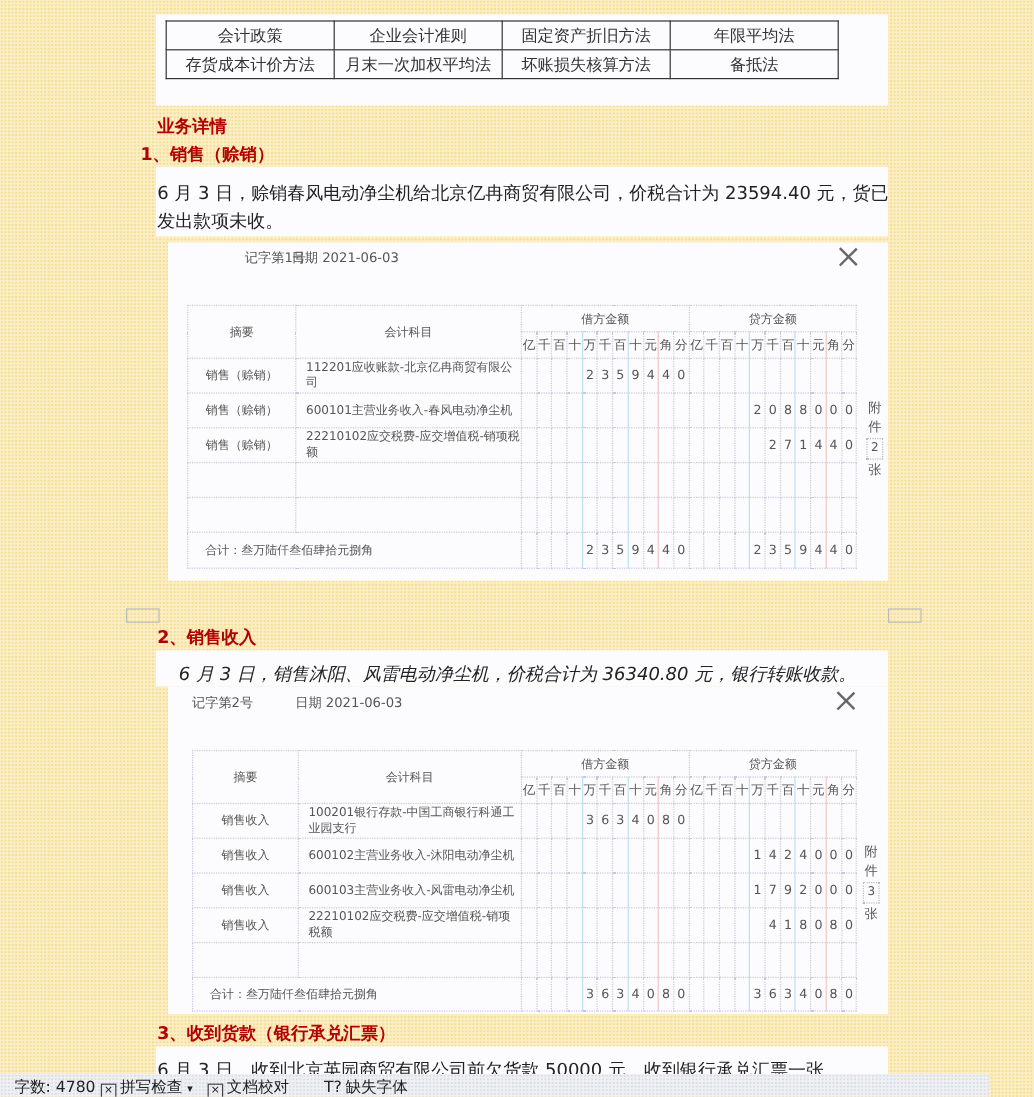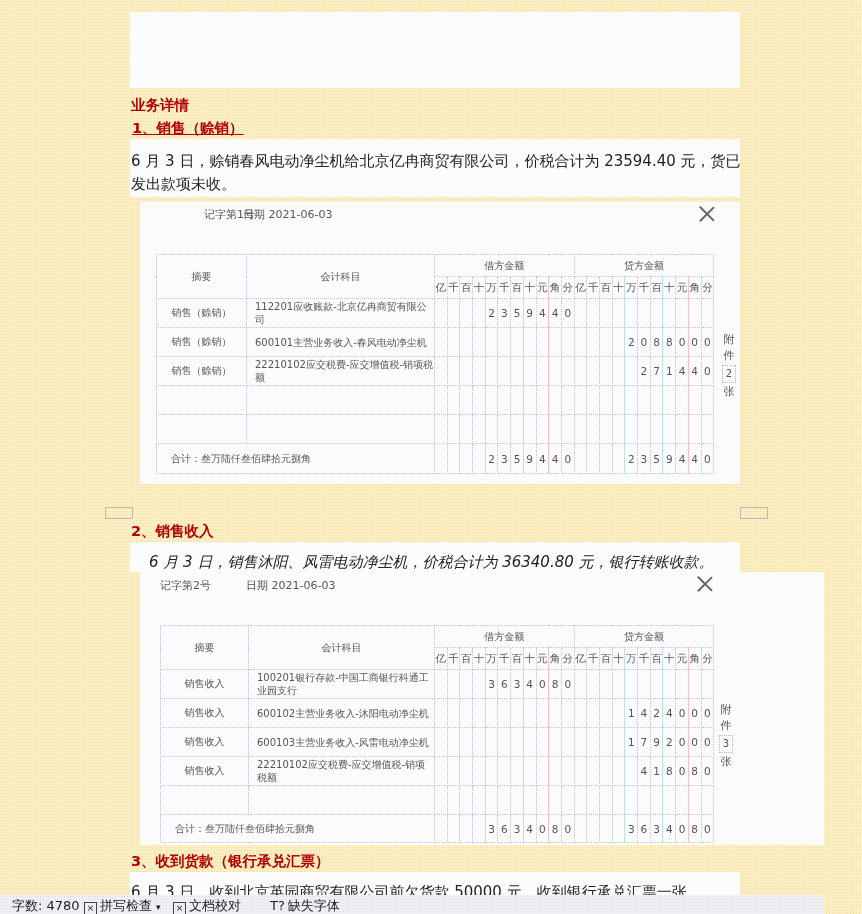--- a/index.html
+++ b/index.html
@@ -36,25 +36,37 @@
   .status span{position:absolute;top:2px;}
   .bx{display:inline-block;width:11px;height:11px;border:1px solid #444;font-size:9px;line-height:10px;text-align:center;margin-right:3px;vertical-align:-1px;}
 </style>
 </head>
 <body>
 
 <div class="abs white" style="left:130px;top:12px;width:610px;height:76px;"></div>
 
 <table class="policy">
   <tbody>
+      <tr>
+    <td>会计政策</td>
+    <td>企业会计准则</td>
+    <td>固定资产折旧方法</td>
+    <td>年限平均法</td>
+  </tr>
+  <tr>
+    <td>存货成本计价方法</td>
+    <td>月末一次加权平均法</td>
+    <td>坏账损失核算方法</td>
+    <td>备抵法</td>
+  </tr>
 </tbody>
   </table>
 
 <div class="h-red" style="left:131px;top:96px;text-align:center;">业务详情</div>
-<div class="h-red" style="left:132px;top:119px;text-decoration:underline;">1、销售（赊销）</div>
+<div class="h-red" style="left:117px;top:119px;">1、销售（赊销）</div>
 
 <div class="abs white" style="left:130px;top:139px;width:610px;height:58px;"></div>
 <div class="para" style="left:131px;top:150px;width:620px;">
   <div>6 月 3 日，赊销春风电动净尘机给北京亿冉商贸有限公司，价税合计为 23594.40 元，货已</div>
   <div>发出款项未收。</div>
 </div>
 
 <div class="voucher" style="left:140px;top:202px;width:600px;height:282px;">
   <div class="vhead" style="left:17px;top:5px;margin-left:47px;">记字第1号</div>
   <div class="vhead" style="left:103px;top:5px;">日期 2021-06-03</div>
@@ -267,21 +279,21 @@
   </div>
 </div>
 
 <div class="marker" style="left:105px;top:507px;"></div>
 <div class="marker" style="left:740px;top:507px;"></div>
 
 <div class="h-red" style="left:131px;top:522px;">2、销售收入</div>
 <div class="abs white" style="left:130px;top:542px;width:610px;height:30px;"></div>
 <div class="para" style="left:149px;top:551px;width:620px;font-style:italic;">6 月 3 日，销售沐阳、风雷电动净尘机，价税合计为 36340.80 元，银行转账收款。</div>
 
-<div class="voucher" style="left:140px;top:572px;width:684px;height:273px;">
+<div class="voucher" style="left:140px;top:572px;width:600px;height:273px;">
   <div class="vhead" style="left:20px;top:6px;">记字第2号</div>
   <div class="vhead" style="left:106px;top:6px;">日期 2021-06-03</div>
   <div class="closex" style="left:557px;top:4px;"></div>
 
   <table class="vt" style="left:20px;top:53px;width:553px;">
     <colgroup>
         <col style="width:88px">
         <col style="width:186px">
         <col span="22" style="width:12.7px">
       </colgroup>

